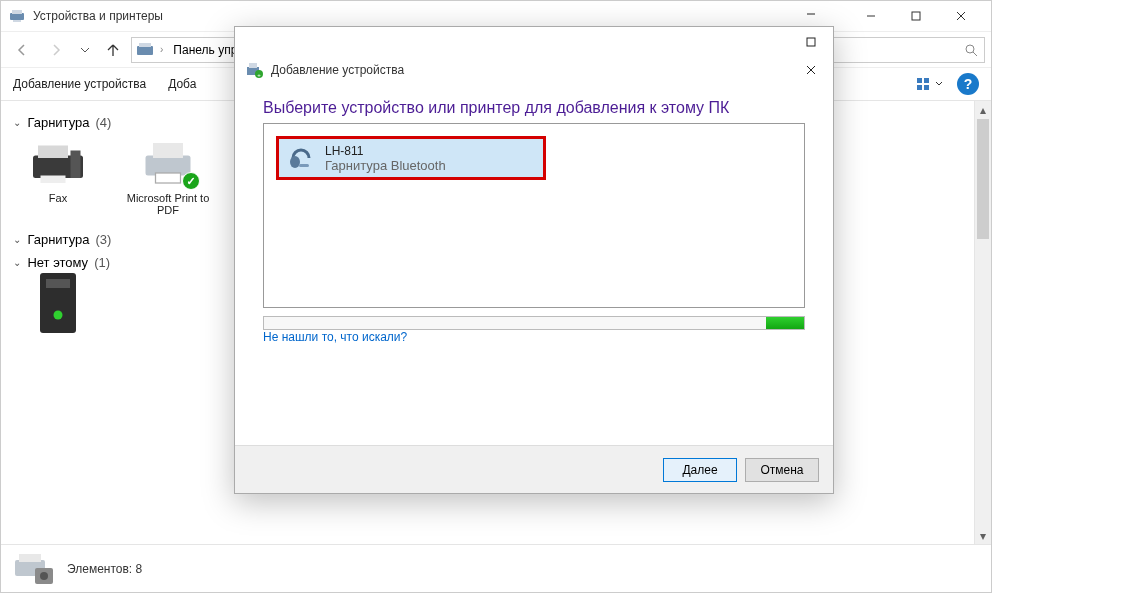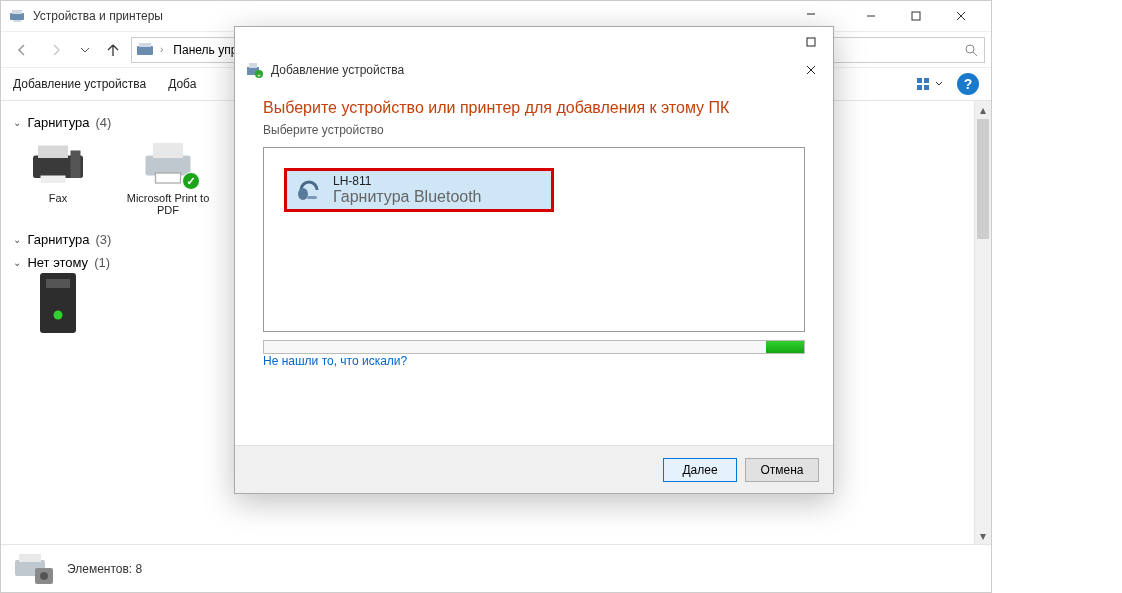--- a/index.html
+++ b/index.html
@@ -53,28 +53,28 @@
 
 
 .dialog-backdrop { position:absolute; left:234px; top:26px; width:600px; height:468px; background:#fff; border:1px solid #aaa; box-shadow: 0 8px 30px rgba(0,0,0,0.25); display:flex; flex-direction:column; }
 .dlg-titlebar { height: 30px; display:flex; align-items:center; padding-right:0; padding-left:0; background:#fff; }
 .dlg-titlebar .winbtns { margin-left:auto; }
 .dlg-titlebar .winbtn { width:45px; height:28px; display:flex;align-items:center;justify-content:center; color:#222; }
 .dlg-head { display:flex; align-items:center; gap:8px; padding: 4px 10px 8px 10px; }
 .dlg-head svg { width:18px; height:18px; }
 .dlg-head .t { font-size: 12px; color:#333; }
 .dlg-body { flex:1; padding: 12px 28px 0 28px; display:flex; flex-direction:column; }
-.dlg-instr { font-size: 16px; color: #c2410c; margin-bottom: 6px; }
+.dlg-instr { font-size: 16px; color: #4c1d95; margin-bottom: 6px; }
 .dlg-sub { font-size: 12px; color: #555; margin-bottom: 10px; }
-.device-list { border: 1px solid #999; height: 185px; padding: 20px; background:#fff; }
+.device-list { border: 1px solid #999; height: 185px; padding: 12px; background:#fff; }
 .device-item { width: 270px; height: 44px; border: 3px solid #d40000; background: #cfe6f7; display:flex; align-items:center; padding: 0 8px; gap: 10px; }
 .device-item .dico { width:28px; height:28px; }
 .device-item .dtext { display:flex; flex-direction:column; }
 .device-item .dname { font-size: 12px; color:#222; }
-.device-item .dtype { font-size: 16px; color: #666; }
+.device-item .dtype { font-size: 13px; color: #666; }
 .progress { height: 14px; border:1px solid #bbb; margin-top: 8px; position:relative; background:#f7f7f7; }
 .progress .bar { position:absolute; right:0; top:0; bottom:0; width: 38px; background: linear-gradient(#2fd02f,#13a713); }
 .link-help { color:#0066cc; font-size:12px; }
 .dlg-footer { height: 48px; border-top: 1px solid #ddd; display:flex; align-items:center; justify-content:flex-end; padding: 0 14px; gap: 8px; background:#f0f0f0; }
 .btn { min-width: 74px; height: 24px; border: 1px solid #adadad; background: #e1e1e1; font-size: 12px; padding: 0 12px; }
 .btn.primary { border: 1px solid #0078d7; background:#e5f1fb;margin-left:48px; }
 </style>
 </head>
 <body>
 
@@ -285,21 +285,20 @@
     <svg viewBox="0 0 18 18">
         <rect x="2" y="6" width="12" height="8" fill="#6a8caf"></rect>
         <rect x="4" y="2" width="8" height="5" fill="#cfd8e3"></rect>
         <circle cx="14" cy="13" r="4" fill="#2fa52f"></circle>
         <text x="14" y="16" font-size="6" fill="#fff" text-anchor="middle">+</text>
       </svg>
     <span class="t">Добавление устройства</span>
   </div>
   <div class="dlg-body">
     <div class="dlg-instr">Выберите устройство или принтер для добавления к этому ПК</div>
-    <div class="dlg-sub">Выберите устройство</div>
     <div class="device-list">
       <div class="device-item">
         <div class="dico">
           <svg viewBox="0 0 28 28">
               <path d="M6 14 A8 8 0 0 1 22 14" fill="none" stroke="#4a6a8a" stroke-width="3"></path>
               <ellipse cx="8" cy="18" rx="5" ry="6" fill="#5a7a9a"></ellipse>
               <rect x="12" y="20" width="10" height="3" rx="1.5" fill="#7a9aba"></rect>
             </svg>
         </div>
         <div class="dtext">

